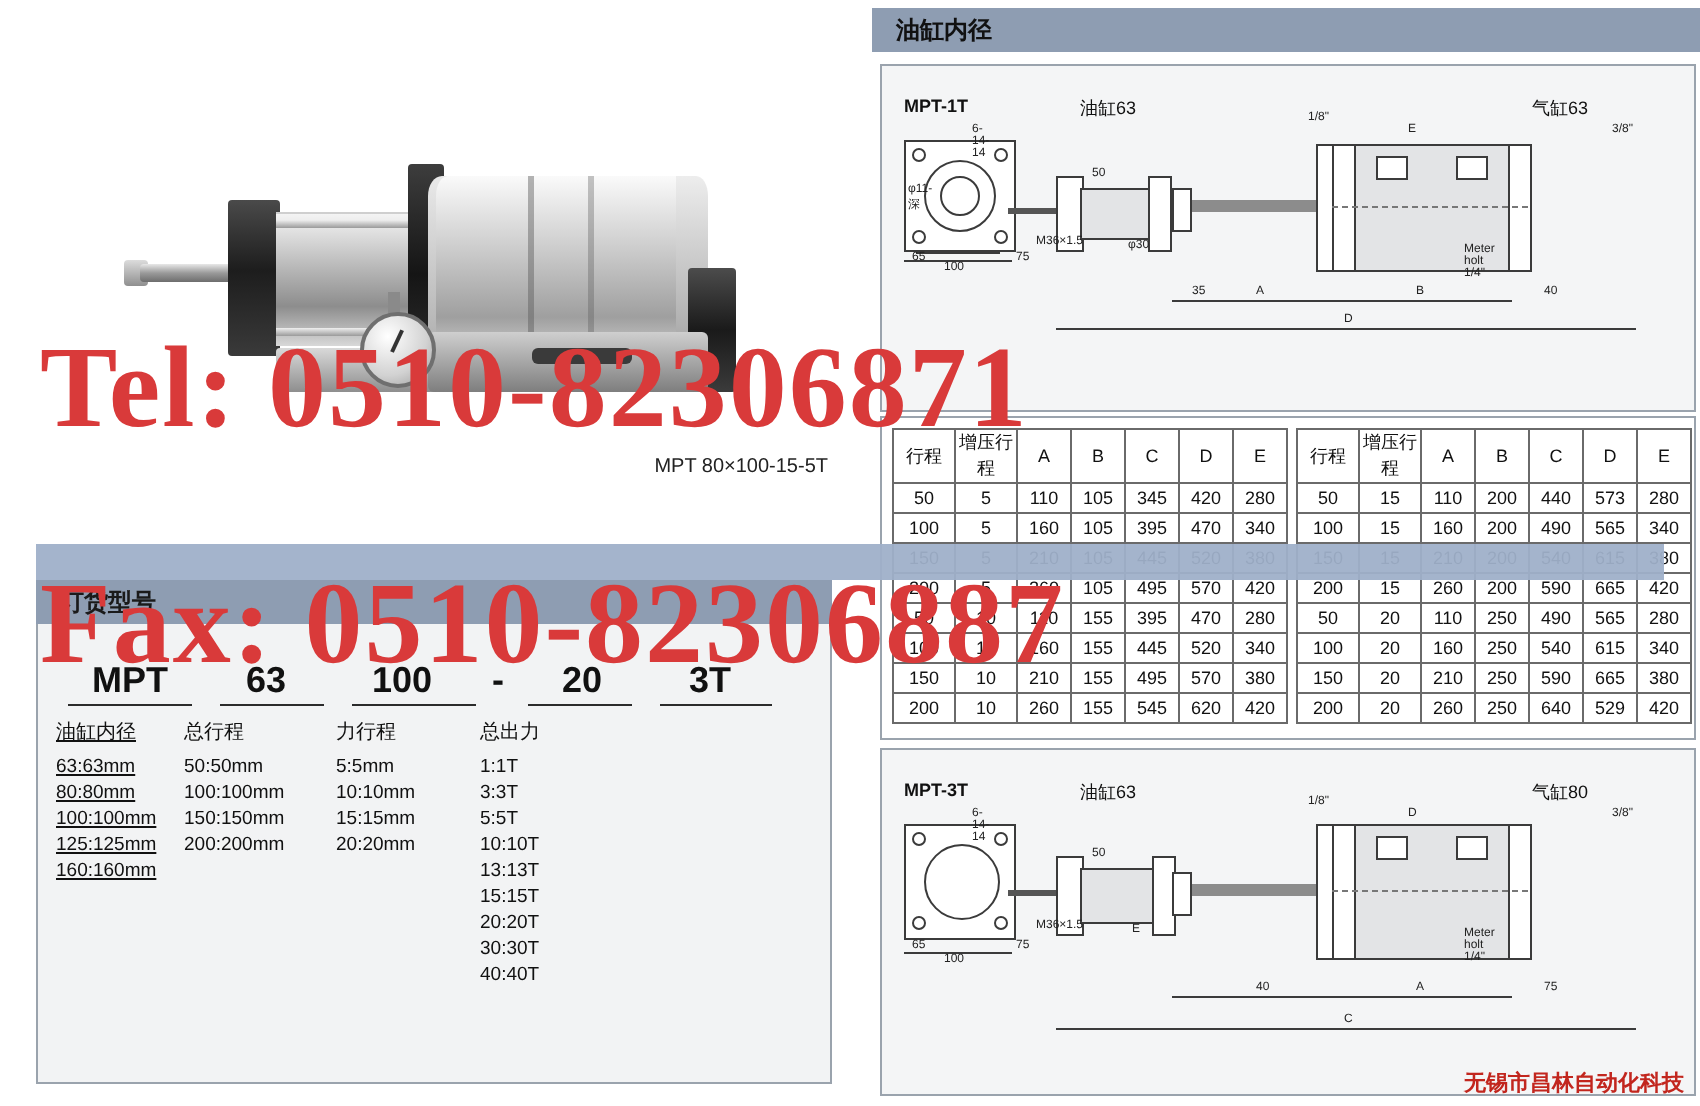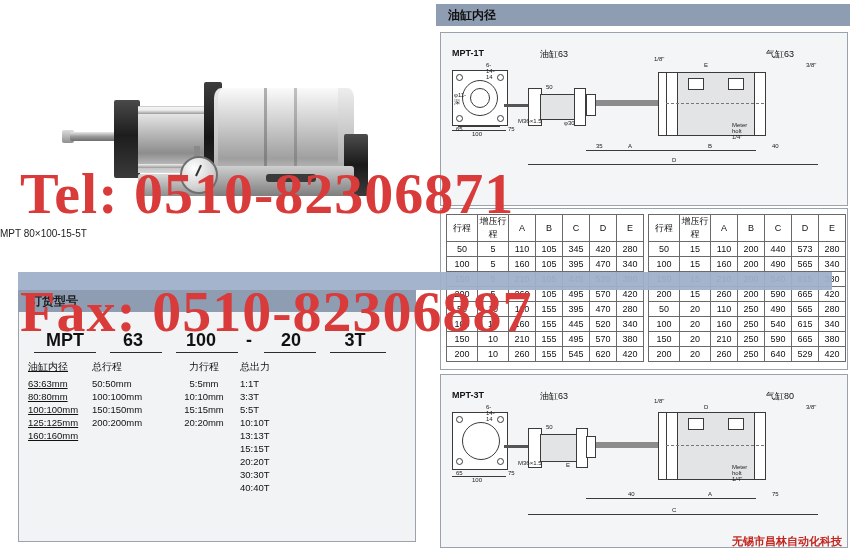--- a/index.html
+++ b/index.html
@@ -11,22 +11,22 @@
     overflow:hidden;
     color:#111;
   }
   .page{position:absolute;left:0;top:0;width:850px;height:553px;}
 
   
   .left{position:absolute;left:0;top:0;width:432px;height:553px;background:#fff;}
 
   .photo-area{position:absolute;left:18px;top:14px;width:396px;height:210px;}
   .photo-caption{
-    position:absolute;left:0;top:228px;width:396px;
-    text-align:left;font-size:10px;color:#222;
+    position:absolute;left:18px;top:228px;width:396px;
+    text-align:right;font-size:10px;color:#222;
   }
 
   
   .cyl-rod{position:absolute;left:52px;top:118px;width:46px;height:9px;
     background:linear-gradient(180deg,#e8e8e8,#9a9a9a 50%,#6d6d6d);border-radius:2px;}
   .cyl-rodtip{position:absolute;left:44px;top:116px;width:12px;height:13px;
     background:linear-gradient(180deg,#dcdcdc,#8f8f8f);border-radius:2px;}
   .cyl-blkA{position:absolute;left:96px;top:86px;width:26px;height:78px;
     background:linear-gradient(180deg,#4a4a4a,#1d1d1d 45%,#3a3a3a);border-radius:2px;}
   .cyl-barrel{position:absolute;left:120px;top:92px;width:72px;height:66px;
@@ -88,21 +88,21 @@
   .m3{width:74px;}
   .mdash{width:22px;}
   .m4{width:62px;}
   .m5{width:66px;}
   .model-underline{position:absolute;left:28px;top:352px;width:372px;height:0;}
   .ul{position:absolute;height:1px;background:#2b2b2b;top:0;}
   .desc-row{position:absolute;left:28px;top:360px;width:380px;display:flex;font-size:9.5px;line-height:13px;}
   .d1{width:78px;}
   .d2{width:64px;text-decoration:underline;}
   .d3{width:76px;}
-  .d4{width:72px;text-align:center;}
+  .d4{width:72px;}
   .d5{width:78px;}
   .dhead{font-size:10px;margin-bottom:4px;}
 
   
   .right{position:absolute;left:436px;top:0;width:414px;height:553px;}
   .sec-title-bar{position:absolute;left:0;top:4px;width:414px;height:22px;background:#8e9db2;}
   .sec-title{position:absolute;left:12px;top:7px;font-size:12px;font-weight:700;color:#111;}
 
   .panel{position:absolute;border:1px solid #9aa3ad;background:#f4f5f6;}
   .p1{left:4px;top:32px;width:406px;height:172px;}

